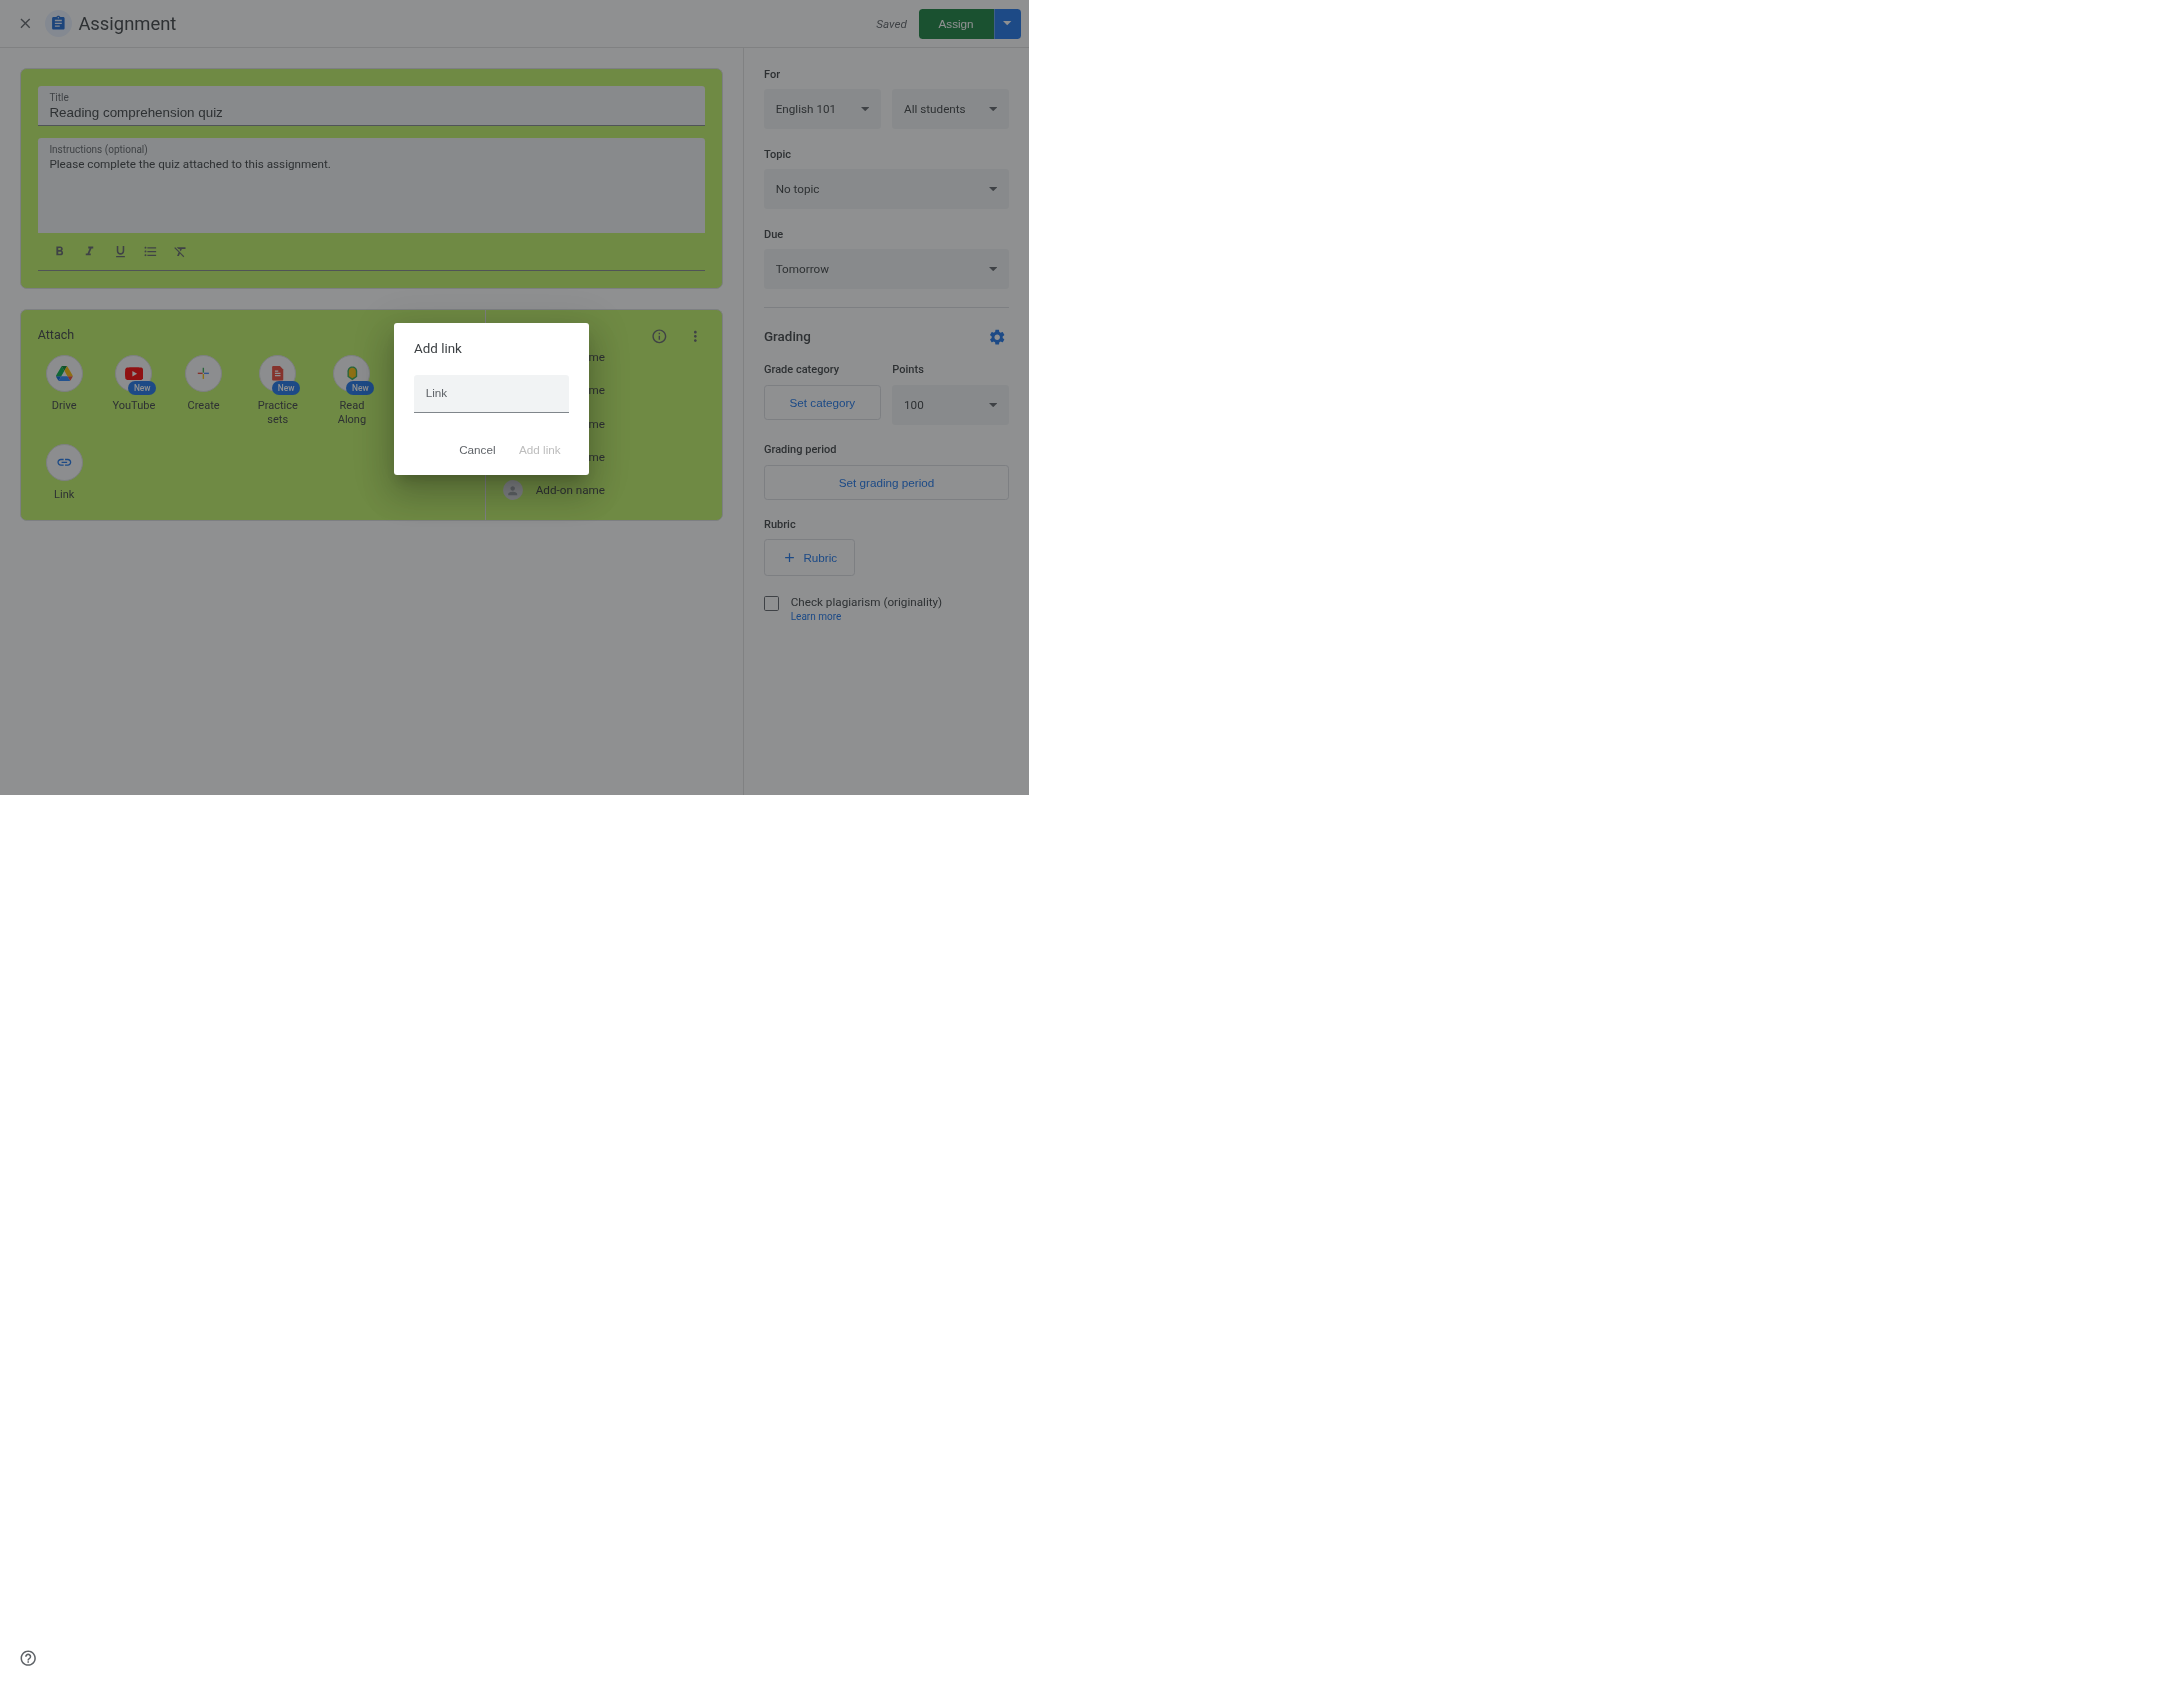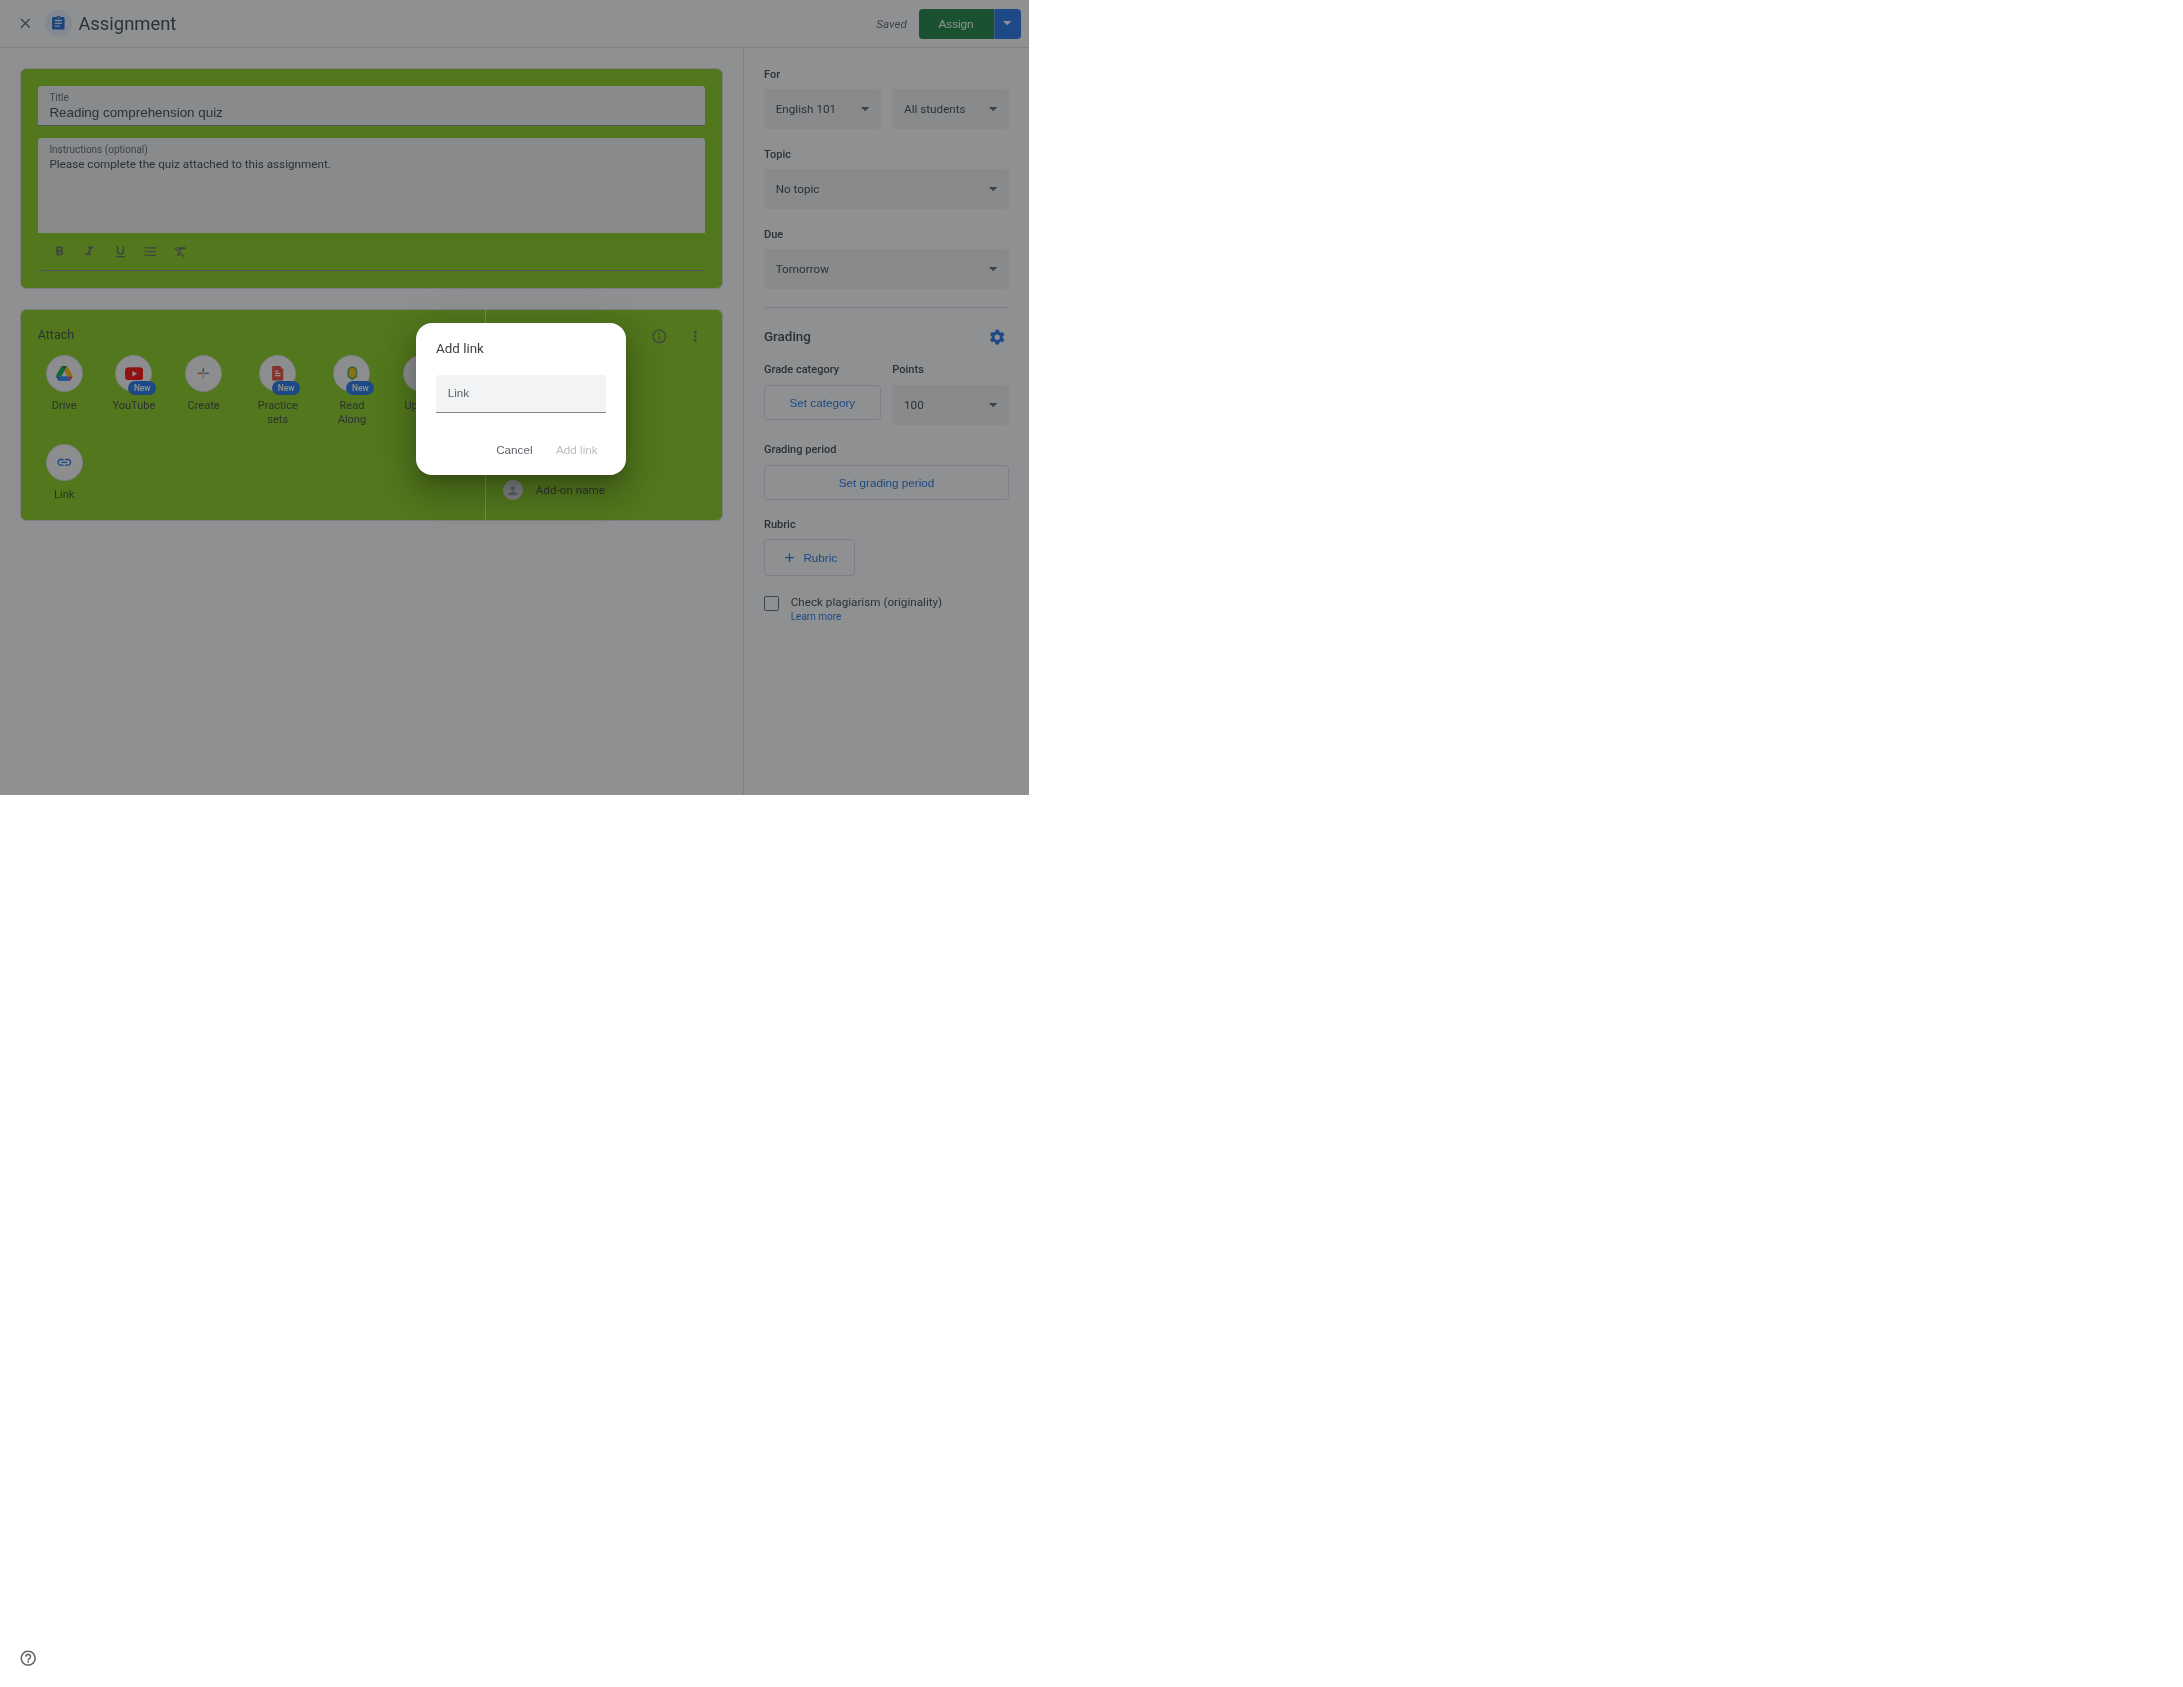--- a/index.html
+++ b/index.html
@@ -54,21 +54,21 @@
   .content { display: flex; height: calc(100% - 48px); }
   .main { flex: 1; padding: 20px; overflow-y: auto; }
   .sidebar { width: 286px; border-left: 0.8px solid #e0e0e0; padding: 20px; overflow-y: auto; }
 
   
   .card {
     border: 0.8px solid #dadce0;
     border-radius: 6.7px;
     padding: 16.7px;
     margin-bottom: 20px;
-    background: #84cc16;
+    background: #bef264;
   }
 
   
   .field-group { margin-bottom: 11.7px; }
   .floating-field {
     background: #f1f3f4;
     border-radius: 3.3px 3.3px 0 0;
     border-bottom: 0.8px solid #80868b;
     padding: 6.7px 11.7px 5px;
   }
@@ -169,22 +169,22 @@
     width: 30px; height: 30px;
   }
 
   
   .scrim {
     position: absolute; inset: 0; background: rgba(32,33,36,0.5);
     z-index: 100;
   }
   .dialog {
     position: absolute; z-index: 101;
-    left: 416px; top: 323px; width: 210px;
-    background: #fff; border-radius: 16px;
+    left: 394px; top: 323px; width: 195px;
+    background: #fff; border-radius: 3px;
     box-shadow: 0 9.2px 12.5px -5.8px rgba(0,0,0,.2),0 20px 32px 2.5px rgba(0,0,0,.14),0 7.5px 38px 6.7px rgba(0,0,0,.12);
     padding: 18.4px 20px 11.7px;
   }
   .dialog-title { font-size: 13.4px; color: #3c4043; margin-bottom: 18.4px; }
   .dialog-input-wrap {
     background: #f1f3f4; border-radius: 3.3px 3.3px 0 0;
     border-bottom: 0.8px solid #80868b; padding: 11.7px 11.7px;
   }
   .dialog-input {
     border: none; background: transparent; width: 100%; outline: none;

